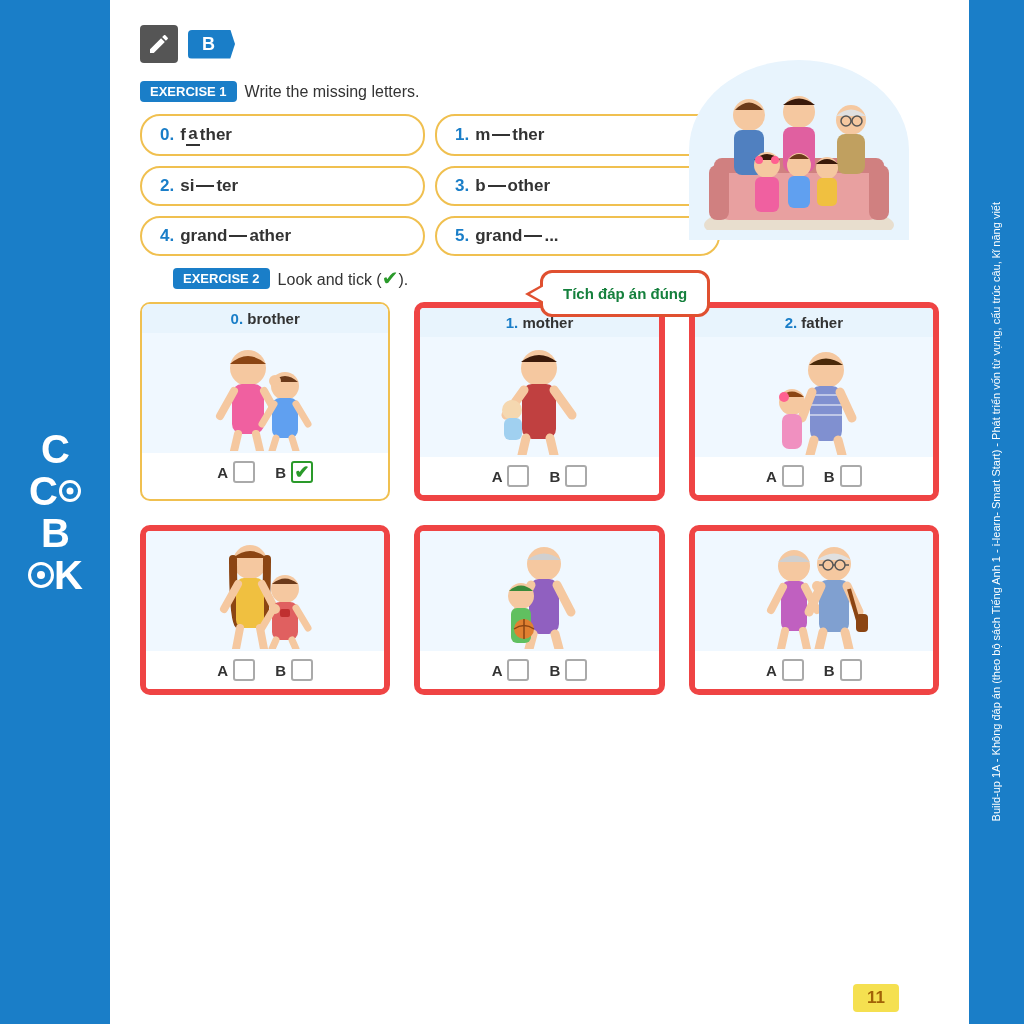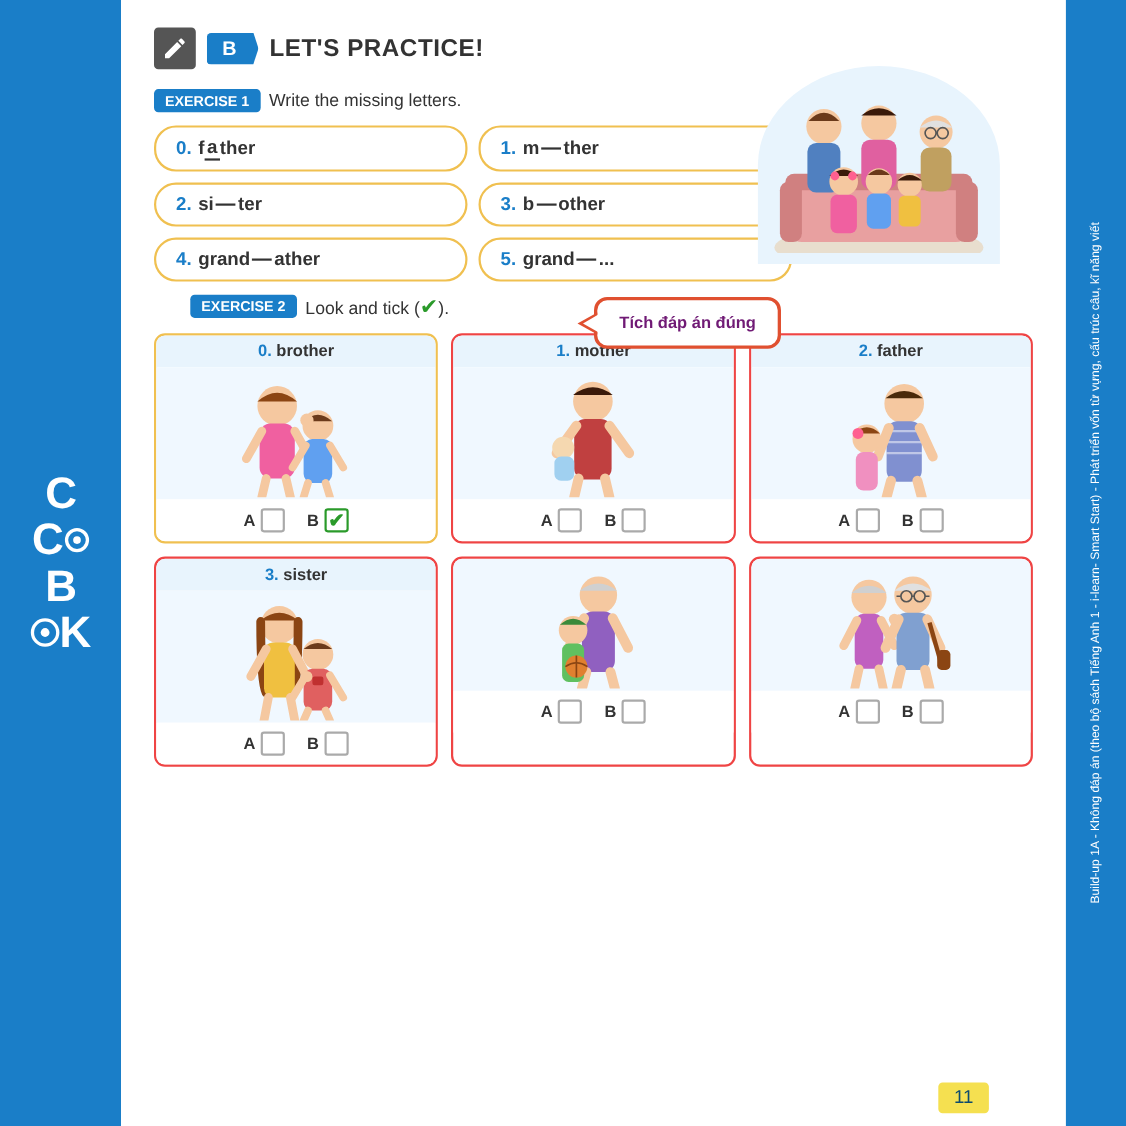--- a/index.html
+++ b/index.html
@@ -157,21 +157,21 @@
     .speech-bubble {
       position: absolute;
       top: 270px;
       left: 430px;
       background: white;
       border: 3px solid #e05030;
       border-radius: 12px;
       padding: 12px 20px;
       font-size: 15px;
       font-weight: 600;
-      color: #701a75;
+      color: #15803d;
       z-index: 10;
       white-space: nowrap;
     }
     .speech-bubble::before {
       content: '';
       position: absolute;
       left: -18px;
       top: 50%;
       transform: translateY(-50%);
       border-width: 10px 18px 10px 0;
@@ -208,26 +208,26 @@
     .exercise2-row {
       display: flex;
       align-items: center;
       margin-bottom: 12px;
     }
 
     
     .cards-grid {
       display: grid;
       grid-template-columns: repeat(3, 1fr);
-      gap: 12px;
+      gap: 24px;
       margin-top: 8px;
     }
 
     .card {
-      border: 2px solid #ef4444;
+      border: 6px solid #ef4444;
       border-radius: 10px;
       overflow: hidden;
       background: white;
     }
 
     .card-highlight {
       border-color: #f0c050;
       border-width: 2px;
     }
 
@@ -290,22 +290,22 @@
 
     
     .page-number {
       position: absolute;
       bottom: 12px;
       right: 70px;
       background: #f5e050;
       padding: 4px 14px;
       border-radius: 4px;
       font-size: 17px;
-      font-weight: 400;
-      color: #0c4a6e;
+      font-weight: 700;
+      color: #a16207;
     }
   </style>
 </head>
 <body>
 
 <div class="left-sidebar">
   <div style="display:flex;flex-direction:column;align-items:center;color:white;font-weight:900;font-size:40px;line-height:1.05;letter-spacing:-1px;">
     <span>C</span>
     <span style="display:flex;align-items:center;">
       C
@@ -325,21 +325,20 @@
 
 <div class="main-content">
 
   <div class="section-header">
     <div class="pencil-icon">
       <svg width="24" height="24" viewBox="0 0 24 24" fill="white">
         <path d="M3 17.25V21h3.75L17.81 9.94l-3.75-3.75L3 17.25zM20.71 7.04c.39-.39.39-1.02 0-1.41l-2.34-2.34c-.39-.39-1.02-.39-1.41 0l-1.83 1.83 3.75 3.75 1.83-1.83z"></path>
       </svg>
     </div>
     <div class="b-badge">B</div>
-    <span class="section-title">LET'S PRACTICE!</span>
   </div>
 
   <div class="family-illustration">
     <svg width="200" height="160" viewBox="0 0 200 160">
 
       <ellipse cx="100" cy="155" rx="95" ry="20" fill="#e8c8a0" opacity="0.5"></ellipse>
 
       <rect x="15" y="95" width="170" height="55" rx="15" fill="#e8a0a0"></rect>
       <rect x="15" y="88" width="170" height="15" rx="8" fill="#d08080"></rect>
       <rect x="10" y="95" width="20" height="55" rx="8" fill="#d08080"></rect>
@@ -541,23 +540,20 @@
           <div class="checkbox"></div>
         </div>
         <div class="ab-option">
           <span>B</span>
           <div class="checkbox"></div>
         </div>
       </div>
     </div>
 
     <div class="card">
-      <div class="card-title">
-        <span style="color:#1a7ec8;">3.</span> sister
-      </div>
       <div class="card-image">
         <svg width="110" height="115" viewBox="0 0 110 115">
 
           <circle cx="40" cy="28" r="17" fill="#f5c8a0"></circle>
 
           <path d="M23 25 Q23 80 28 90" stroke="#8b4513" stroke-width="8" fill="none" stroke-linecap="round"></path>
           <path d="M57 25 Q57 80 52 90" stroke="#8b4513" stroke-width="8" fill="none" stroke-linecap="round"></path>
           <path d="M23 24 Q40 10 57 24" fill="#8b4513"></path>
           <rect x="26" y="44" width="28" height="50" rx="8" fill="#f0c040"></rect>
           <line x1="28" y1="50" x2="14" y2="75" stroke="#f5c8a0" stroke-width="8" stroke-linecap="round"></line>

